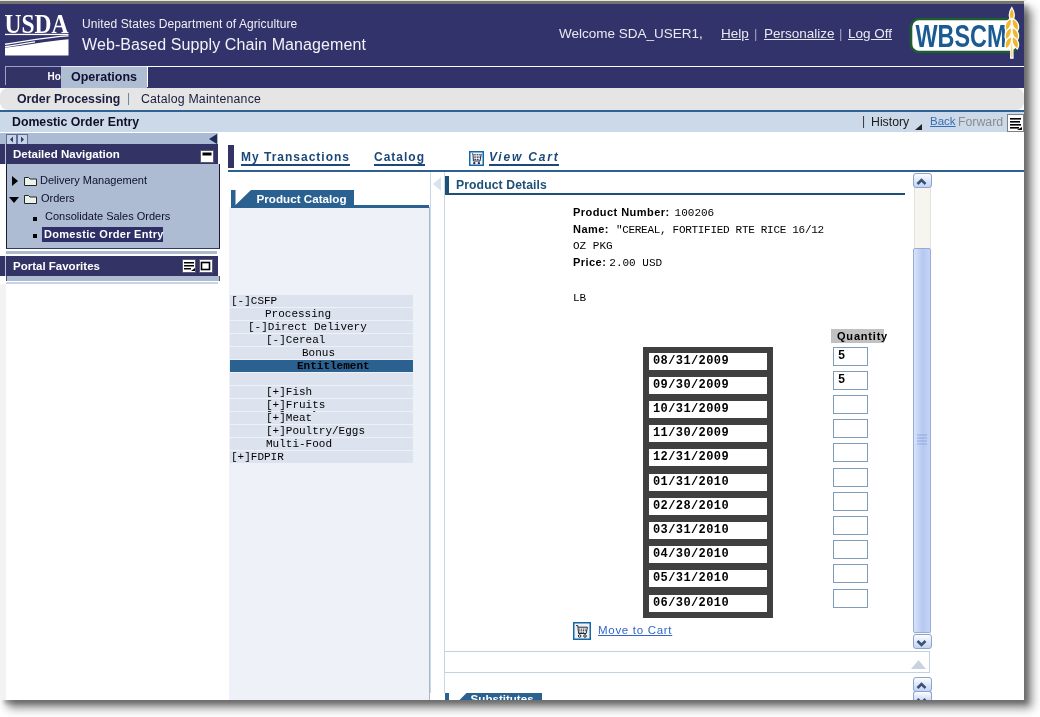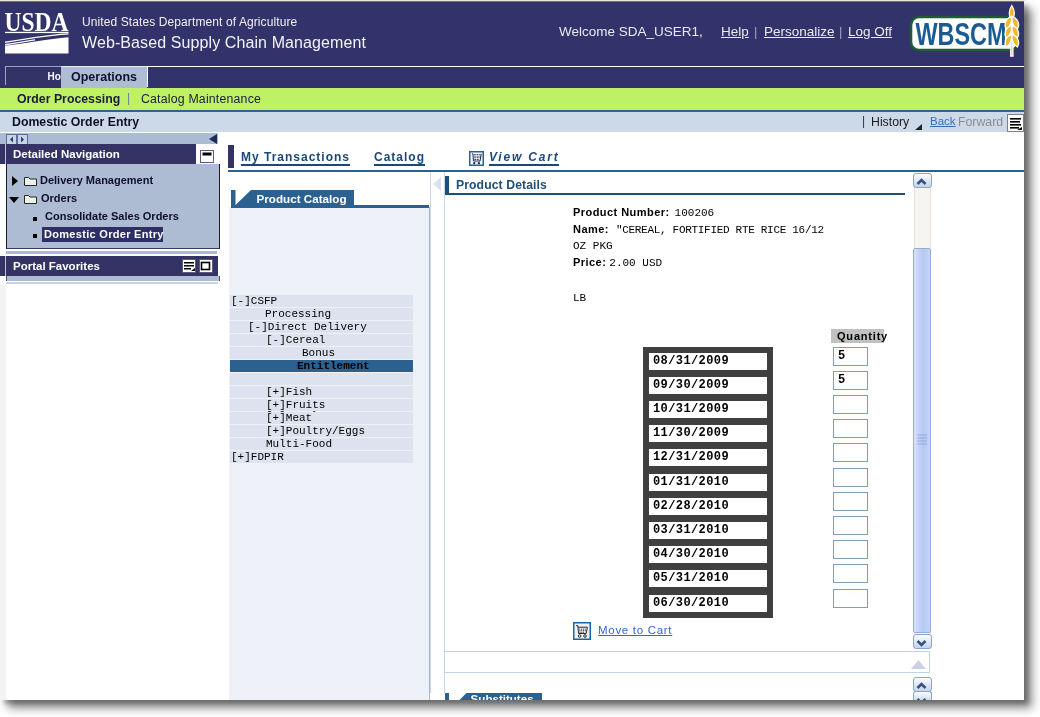--- a/index.html
+++ b/index.html
@@ -2,44 +2,44 @@
 <html><head>
 <meta charset="utf-8">
 <style>
   html,body{margin:0;padding:0;background:#fff;}
   body{width:1040px;height:717px;overflow:hidden;font-family:"Liberation Sans",sans-serif;position:relative;}
   #topline{position:absolute;left:0;top:0;width:1026px;height:1px;background:#E9E6D8;z-index:50;}
   #card{position:absolute;left:0;top:1px;width:1024px;height:699px;background:#fff;
         box-shadow:8px 8px 9px rgba(40,40,40,0.55), 4px 4px 4px rgba(60,60,60,0.35);overflow:hidden;}
   .abs{position:absolute;}
   
-  #hdr{position:absolute;left:0;top:0;width:1024px;height:62px;background:#32336A;border-top:1px solid #737373;}
+  #hdr{position:absolute;left:0;top:0;width:1024px;height:62px;background:#32336A;border-top:3px solid #737373;}
   #t1{left:82px;top:13px;font-size:12px;color:#EFEFF5;letter-spacing:0.1px;}
   #t2{left:82px;top:32px;font-size:16px;color:#F2F2F7;letter-spacing:0.1px;}
   #welcome{left:559px;top:22px;font-size:13.5px;color:#E9E9F1;}
   .wl{top:22px;font-size:13.5px;color:#E9E9F1;text-decoration:underline;}
   
   #tabrow{position:absolute;left:0;top:62px;width:1024px;height:25px;background:#32336A;}
   #hometab{position:absolute;left:5px;top:3px;width:53px;height:18px;background:#333366;
      border-top:1px solid #9CA3C6;border-left:1px solid #9CA3C6;border-right:2px solid #fff;
      color:#fff;font-weight:bold;font-size:10px;text-align:center;line-height:19px;padding-left:29px;}
   #opstab{position:absolute;left:61px;top:3px;width:86px;height:21px;background:#AFBDD3;
      border-top:1px solid #E8ECF2;color:#0F1033;font-weight:bold;font-size:12.5px;text-align:center;line-height:20px;}
   #resttab{position:absolute;left:147px;top:3px;width:877px;height:21px;background:#32336A;border-top:1.5px solid #fff;border-left:1.5px solid #fff;box-sizing:border-box;}
   
-  #row2{position:absolute;left:0;top:87px;width:1024px;height:22px;background:#bef264;}
+  #row2{position:absolute;left:0;top:87px;width:1024px;height:22px;background:#e5e5e5;border-radius:8px;}
   
   #line1{position:absolute;left:0;top:109px;width:1024px;height:2px;background:#2F6396;}
   #row3{position:absolute;left:0;top:111px;width:1024px;height:20px;background:#CBD9E9;}
   
   #strip{position:absolute;left:0;top:132px;width:218px;height:11px;background:#ABBBD3;}
   .sbtn{position:absolute;top:1px;width:9px;height:9px;background:#C8D4E4;border:1px solid #5F6E96;line-height:0;}
-  #dnhdr{position:absolute;left:0;top:143px;width:196px;height:20px;background:#333366;color:#fff;font-weight:bold;font-size:11.5px;line-height:20px;}
+  #dnhdr{position:absolute;left:0;top:143px;width:218px;height:20px;background:#333366;color:#fff;font-weight:bold;font-size:11.5px;line-height:20px;}
   #dnbody{position:absolute;left:6px;top:163px;width:212px;height:84px;background:#AEBCD3;border-left:1px solid #1c1c30;border-right:1px solid #1c1c30;border-bottom:1px solid #38385c;}
-  .dnitem{position:absolute;font-size:11px;color:#0E0E2C;white-space:nowrap;font-weight:bold;}
+  .dnitem{position:absolute;font-size:11px;color:#0E0E2C;white-space:nowrap;}
   #pfhdr{position:absolute;left:0;top:255px;width:218px;height:20px;background:#333366;color:#fff;font-weight:bold;font-size:11.5px;line-height:20px;}
   #pfstrip{position:absolute;left:6px;top:275px;width:212px;height:5px;background:#AEBCD3;border-left:1px solid #50506e;border-right:1px solid #50506e;}
   #pfstrip2{position:absolute;left:6px;top:281px;width:212px;height:2px;background:#C8D3E3;}
   #leftcol{position:absolute;left:0;top:283px;width:6px;height:416px;background:#F3F3F3;}
   
   #sepline{position:absolute;left:228px;top:169px;width:796px;height:2px;background:#2E6191;}
   #mtbar{position:absolute;left:228px;top:144px;width:6px;height:23px;background:#333366;}
   .toplink{position:absolute;top:149px;font-size:12px;font-weight:bold;color:#1A4979;text-decoration:none;border-bottom:2px solid #1A4979;padding-bottom:0px;letter-spacing:1px;white-space:nowrap;}
   
   #catbody{position:absolute;left:229px;top:206px;width:200px;height:493px;background:#EEF1F8;border-right:1px solid #AAB8CE;}

